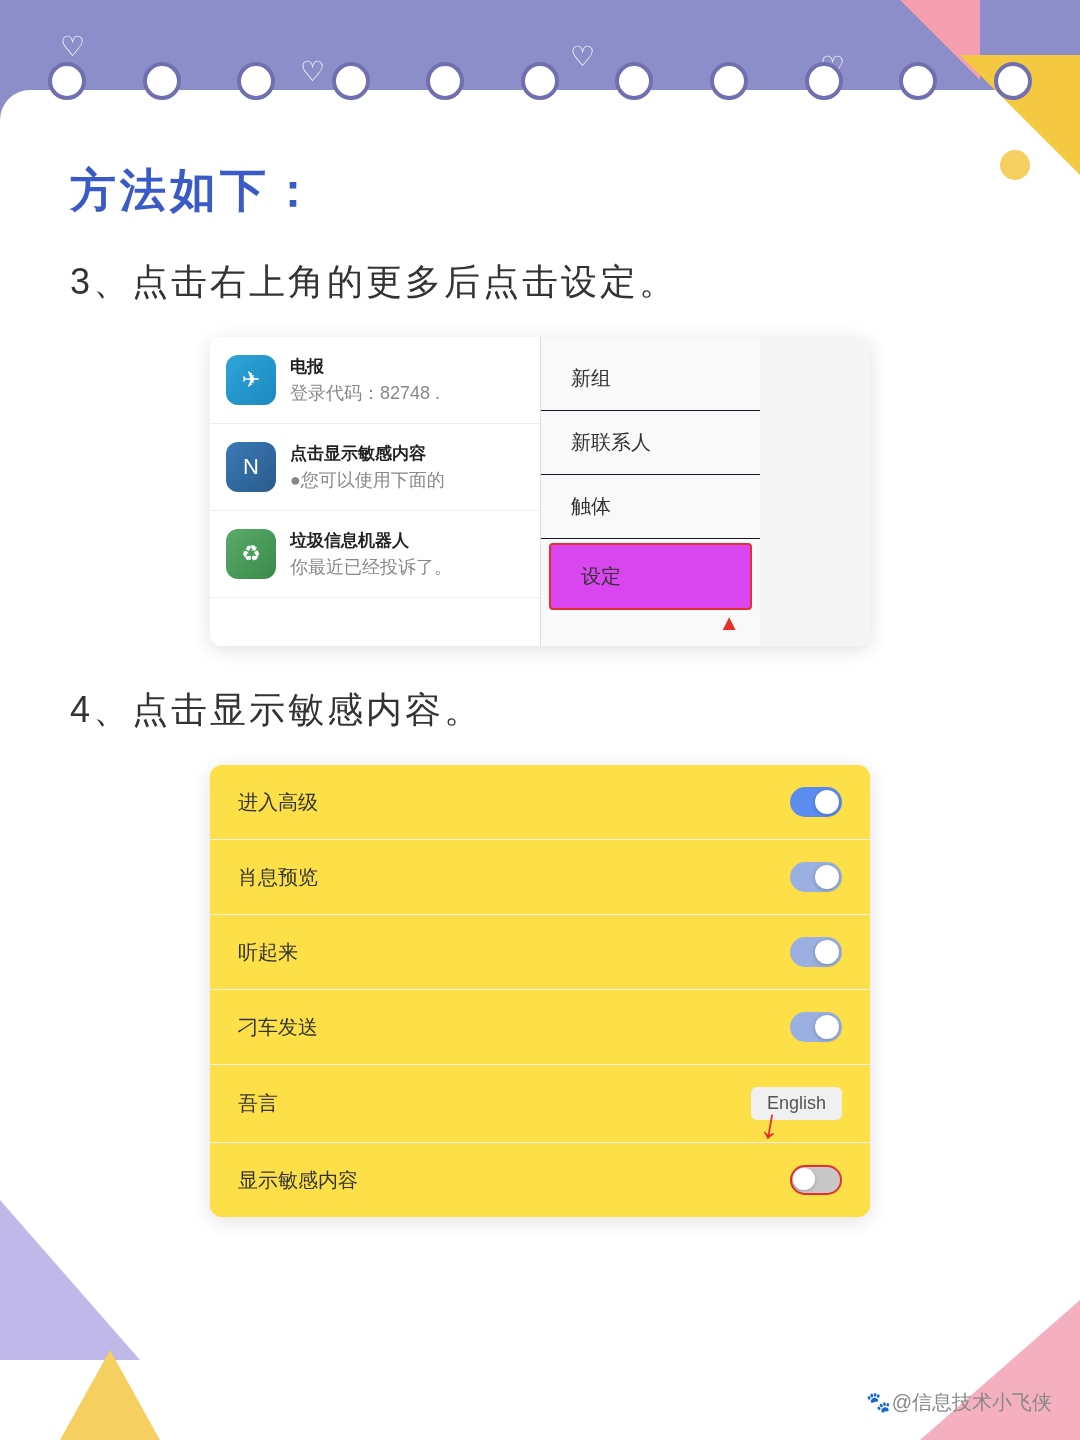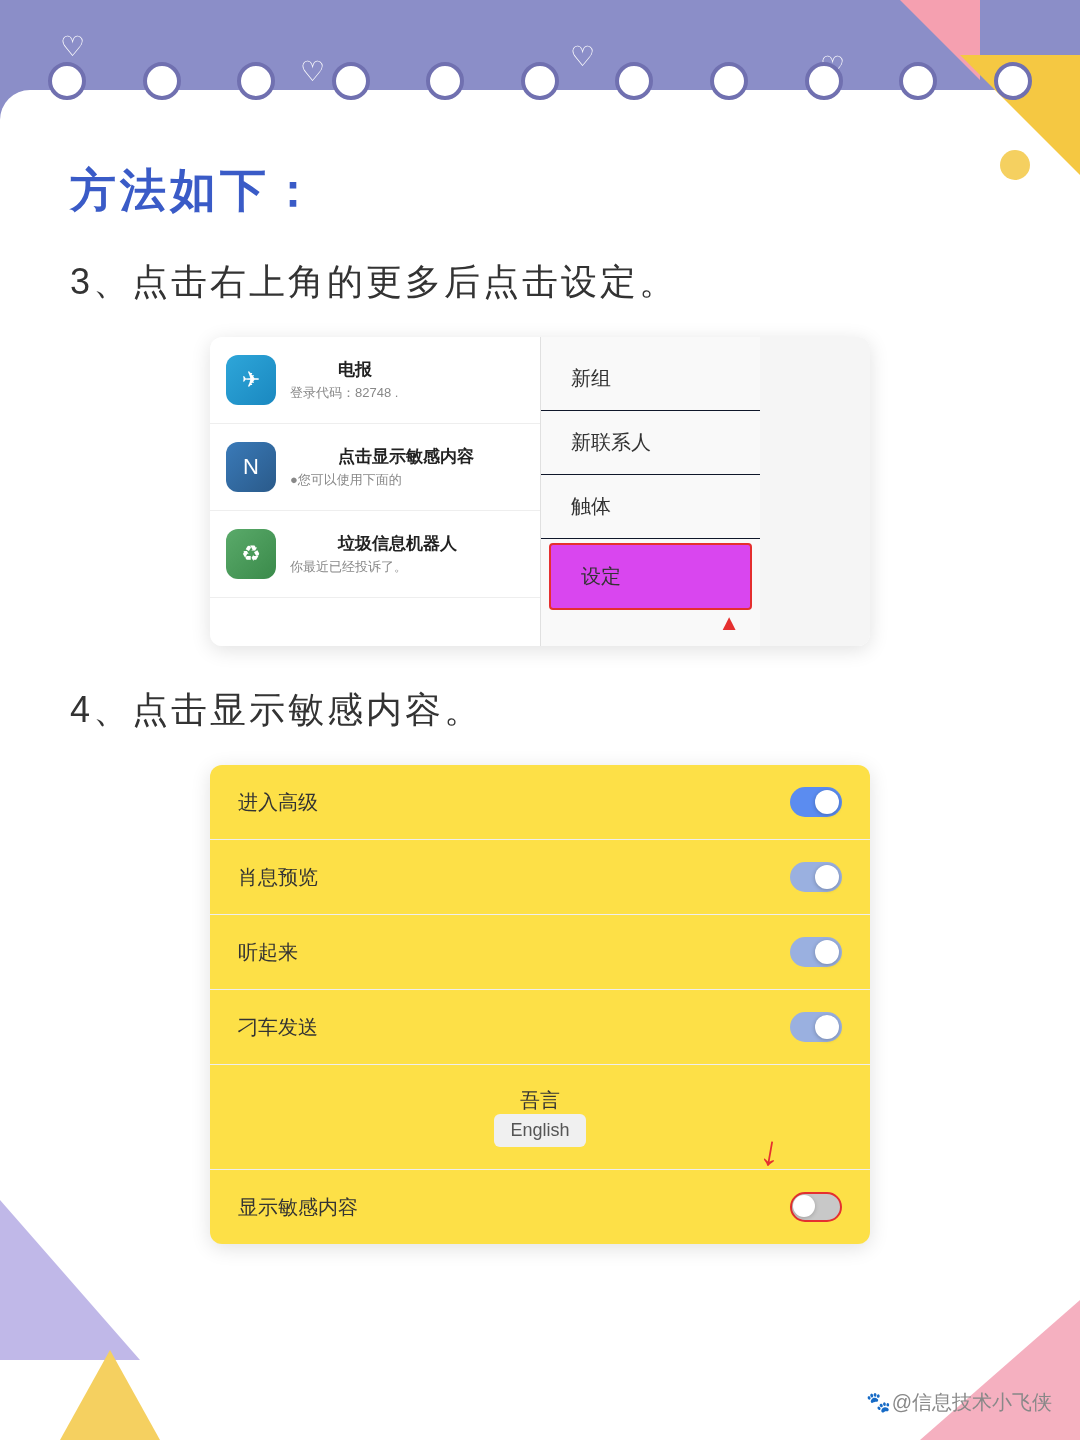--- a/index.html
+++ b/index.html
@@ -156,22 +156,22 @@
       align-items: center;
       justify-content: center;
       font-size: 22px;
     }
 
     .app-icon-telegram { background: linear-gradient(135deg, #2ea6d9, #1a88c0); color: white; }
     .app-icon-nsgm { background: linear-gradient(135deg, #3a7ab8, #2a5a8a); color: white; }
     .app-icon-spam { background: linear-gradient(135deg, #5aaa6a, #3a8a4a); color: white; }
 
     .app-info { overflow: hidden; }
-    .app-name { font-size: 17px; font-weight: bold; color: #222; margin-left: 48px; }
-    .app-desc { font-size: 13px; color: #888; margin-top: 3px; }
+    .app-name { font-size: 17px; font-weight: bold; color: #222; }
+    .app-desc { font-size: 18px; color: #888; margin-top: 3px; }
 
     .dropdown-menu {
       width: 220px;
       background: #f9f9f9;
       border-left: 1px solid #e0e0e0;
       padding: 10px 0;
     }
 
     .menu-item {
       padding: 18px 30px;
@@ -259,21 +259,20 @@
       padding: 6px 16px;
       border-radius: 6px;
     }
 
     .settings-row-lang {
       display: flex;
       align-items: center;
       justify-content: space-between;
       padding: 22px 28px;
       border-bottom: 1px solid #eee;
-      flex-direction: column;
     }
 
     .toggle-highlighted {
       width: 52px;
       height: 30px;
       background: #c8c8c8;
       border-radius: 15px;
       position: relative;
       flex-shrink: 0;
       border: 2.5px solid #e53030;

